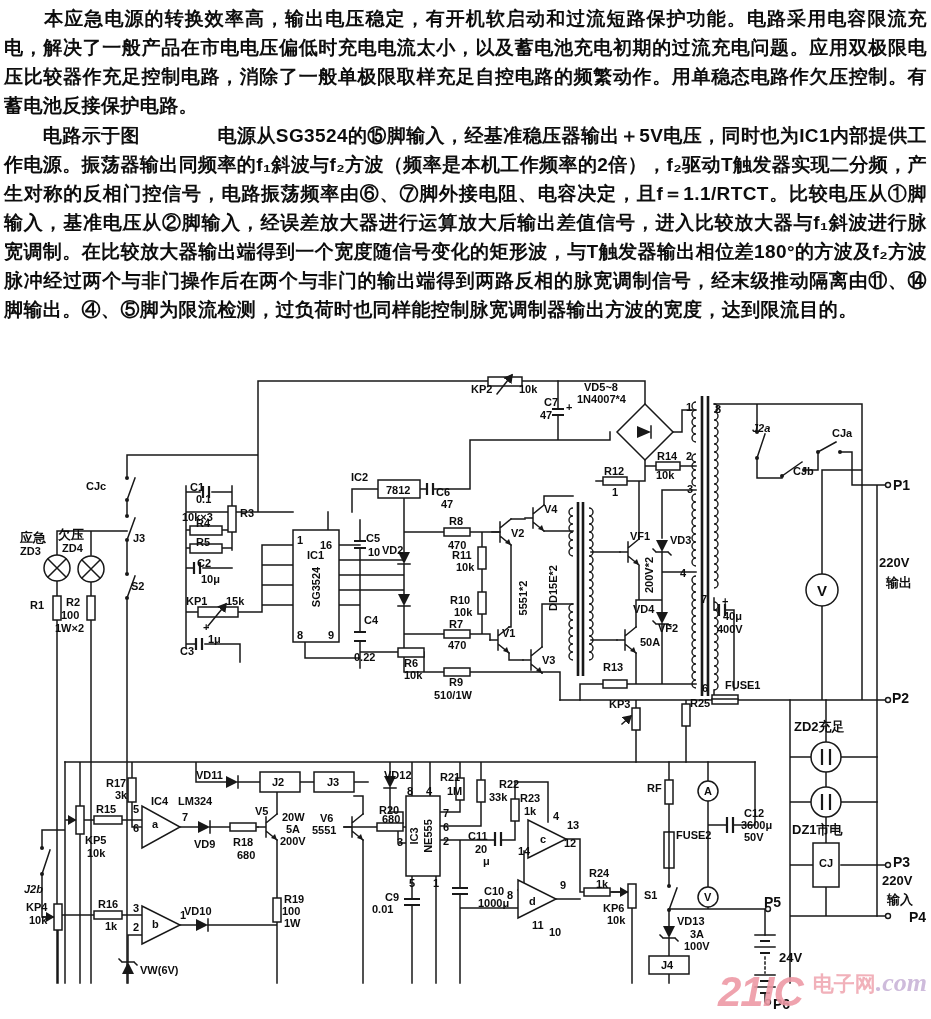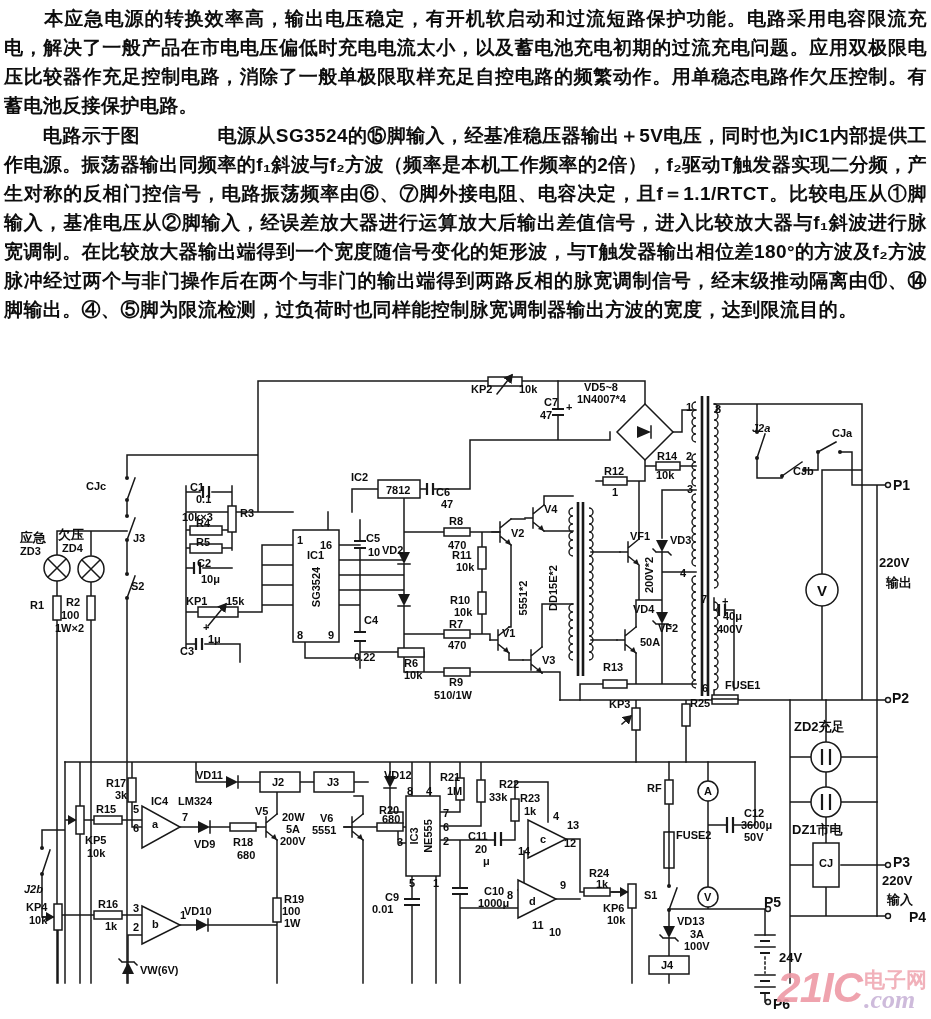--- a/index.html
+++ b/index.html
@@ -23,21 +23,21 @@
        white-space:nowrap;line-height:1;}
   .lbl.cn{font-size:13px;}
   .lbl.term{font-size:14px;}
   .lbl.meter{font-size:15px;}
   .lbl.b{font-size:11px;}
   .lbl.i{font-style:italic;}
   .lbl.v{transform:translate(-50%,-50%) rotate(-90deg);}
   .wm{position:absolute;right:4px;bottom:8px;display:flex;align-items:flex-start;opacity:.9;}
   .wm-brand{font-size:42px;font-weight:800;font-style:italic;color:#ee9aa6;line-height:.9;
             letter-spacing:-1px;font-family:"Liberation Sans",sans-serif;}
-  .wm-right{display:flex;flex-direction:column;margin-left:2px;}
+  .wm-right{display:flex;margin-left:10px;}
   .wm-cn{font-size:21px;font-weight:700;color:#f0a9b3;line-height:1;}
   .wm-com{font-size:26px;font-style:italic;font-weight:700;color:#c9b4d8;line-height:.8;
           font-family:"Liberation Serif",serif;}
 </style>
 </head>
 <body>
 
 <div class="page">
 
   <div class="textblock">

